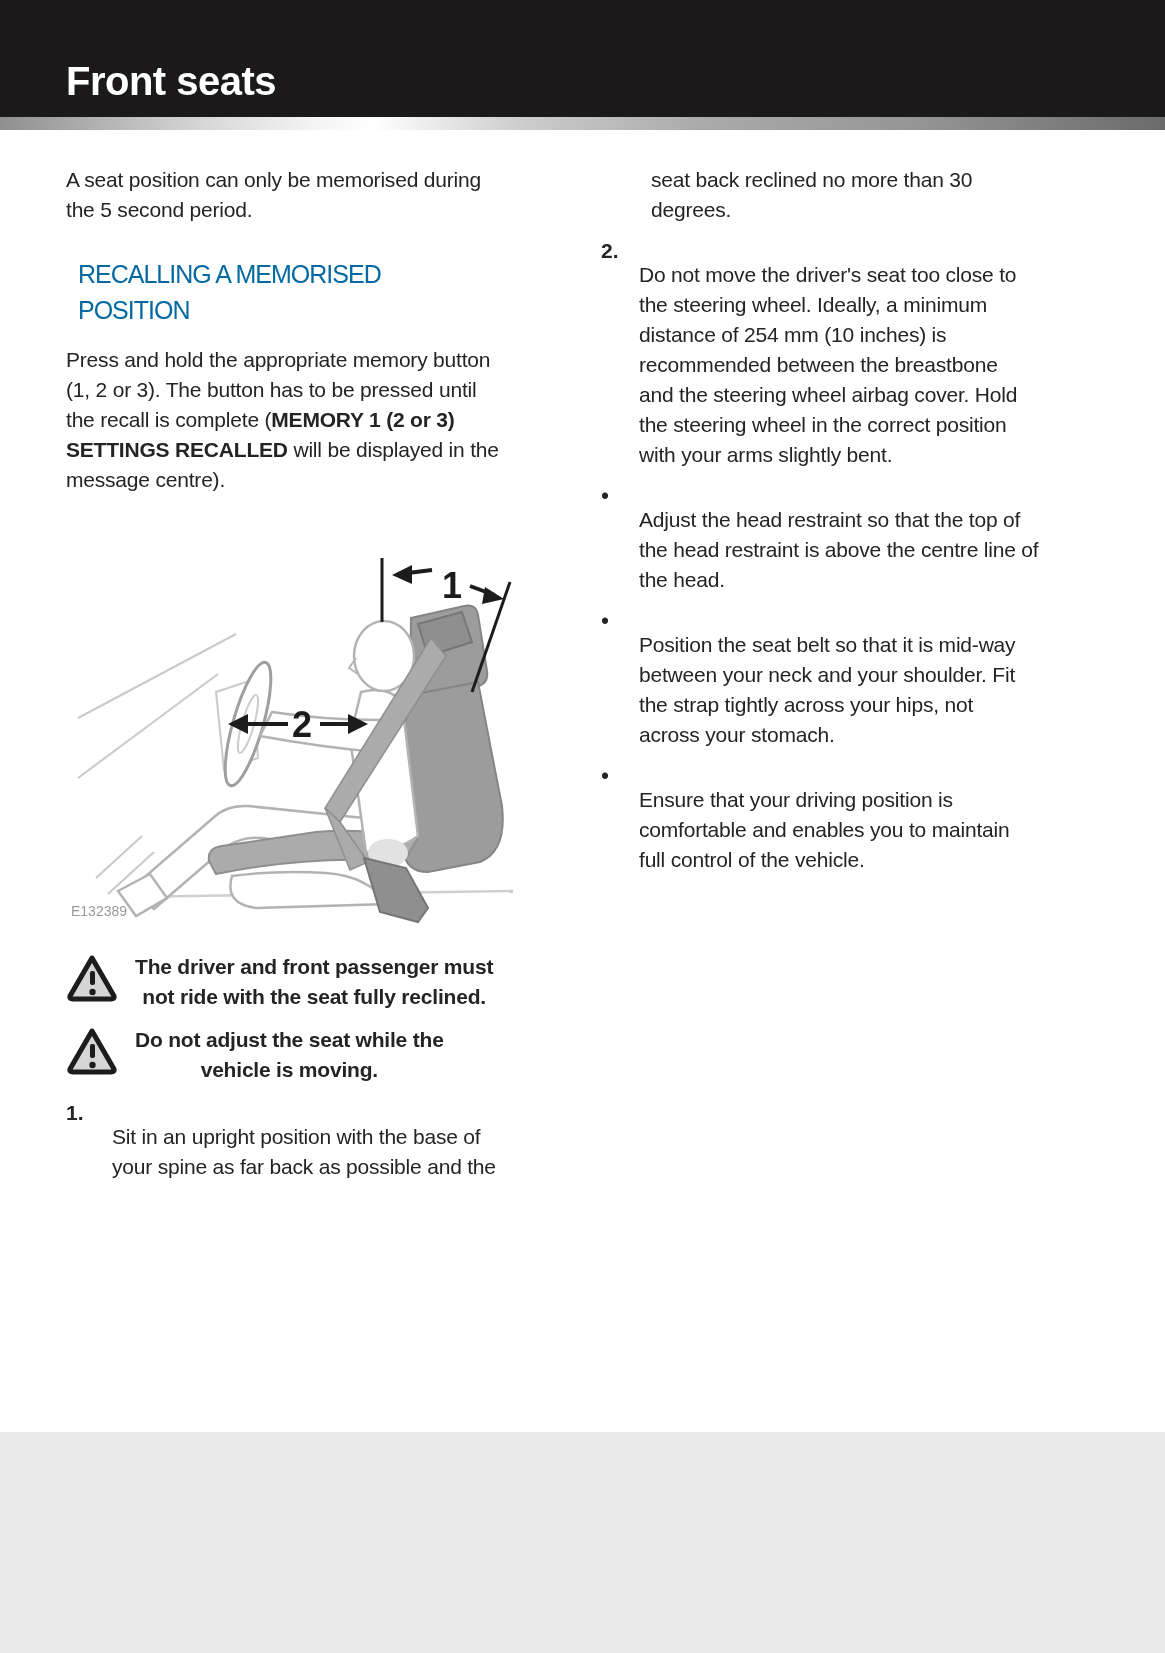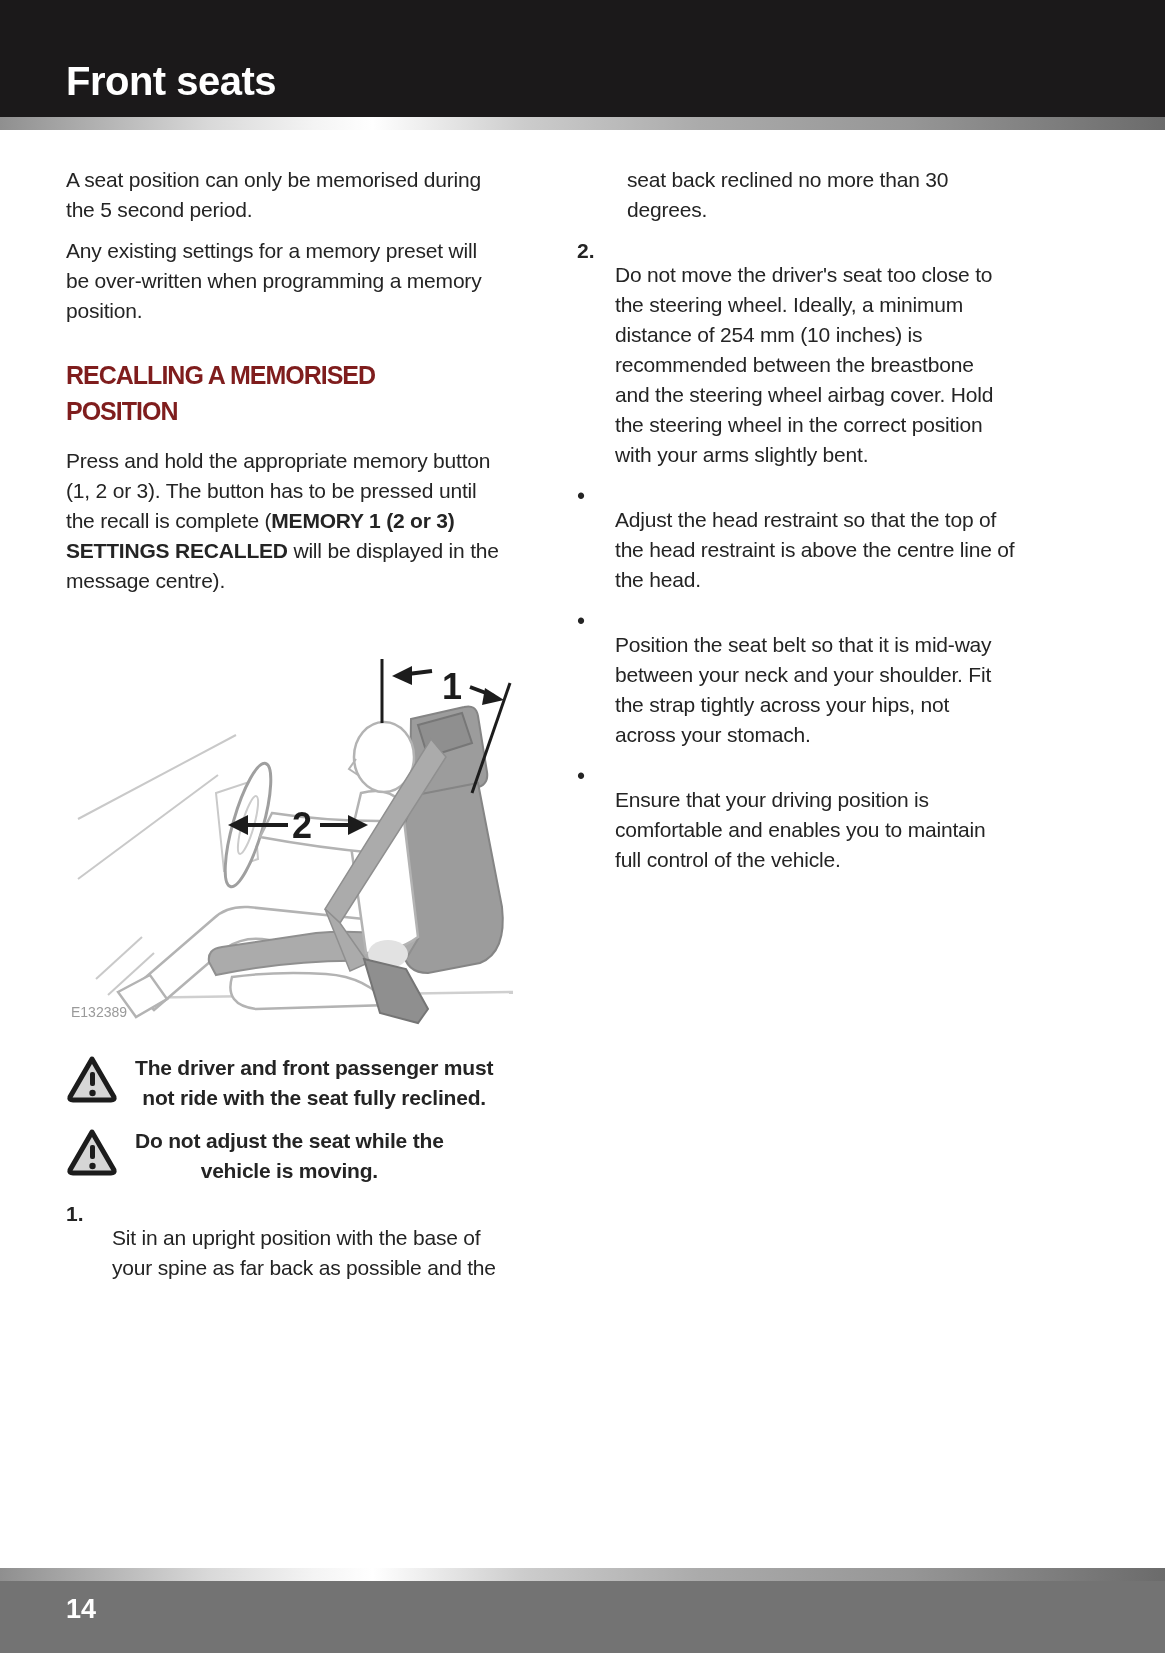--- a/index.html
+++ b/index.html
@@ -1,20 +1,20 @@
 <!DOCTYPE html>
 <html><head>
 <meta charset="utf-8">
 <style>
   * { box-sizing: border-box; }
   html, body { margin: 0; padding: 0; background: #e9e9e9; }
   .page {
     position: relative;
     width: 1165px;
-    height: 1653px;
+    height: 1432px;
     margin: 0 auto;
     background: #ffffff;
     font-family: "Liberation Sans", sans-serif;
     color: #242424;
     overflow: hidden;
   }
   
   .header-bar {
     position: absolute; top: 0; left: 0;
     width: 100%; height: 117px;
@@ -44,39 +44,39 @@
     background: #737373;
     display: flex; align-items: center;
     padding: 0 0 16px 66px;
   }
   .page-number { color: #ffffff; font-size: 27px; font-weight: bold; }
   
   .main {
     position: absolute; top: 130px; left: 66px;
     width: 1037px;
     display: flex;
-    gap: 51px;
+    gap: 75px;
     padding-top: 35px;
   }
   .col { width: 460px; }
   .body-text, .li-text, .warn-text, .cont {
     font-size: 21px;
     line-height: 30px;
     letter-spacing: -0.2px;
     white-space: pre-line;
   }
   p.body-text { margin: 0 0 11px 0; }
   .bold-inline { font-weight: bold; }
   h2.section-heading {
-    margin: 31px 0 17px 0;
+    margin: 31px 0 17px 12px;
     font-size: 25px;
     line-height: 36px;
     letter-spacing: -1px;
-    font-weight: bold;
-    color: #7f1d1d;
+    font-weight: normal;
+    color: #0369a1;
     white-space: pre-line;
   }
   
   .li { display: flex; margin: 0 0 11px 0; }
   .li .marker {
     flex: 0 0 46px;
     font-size: 21px; line-height: 30px;
     font-weight: bold;
   }
   .col-right .li .marker { flex: 0 0 38px; }
@@ -102,23 +102,20 @@
   <div class="header-bar">
     <div class="header-title">Front seats</div>
   </div>
   <div class="metal-strip strip-top"></div>
 
   <div class="main">
 
     <div class="col col-left">
       <p class="body-text">A seat position can only be memorised during
 the 5 second period.</p>
-      <p class="body-text">Any existing settings for a memory preset will
-be over-written when programming a memory
-position.</p>
 
       <h2 class="section-heading">RECALLING A MEMORISED
 POSITION</h2>
 
       <p class="body-text"><span>Press and hold the appropriate memory button
 (1, 2 or 3). The button has to be pressed until
 the recall is complete (</span><span class="bold-inline">MEMORY 1 (2 or 3)
 SETTINGS RECALLED</span><span> will be displayed in the
 message centre).</span></p>
 

